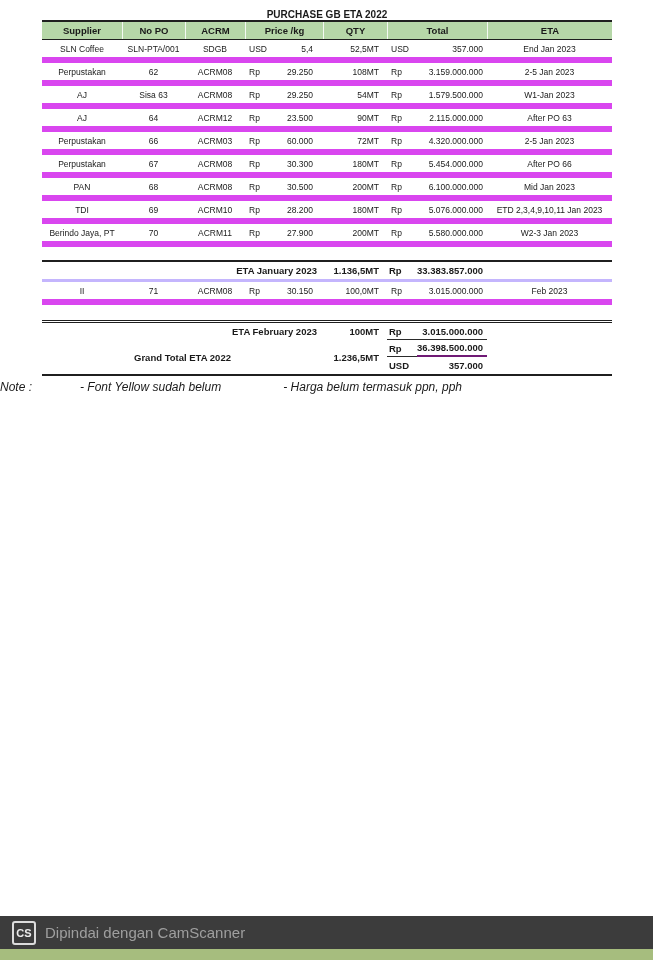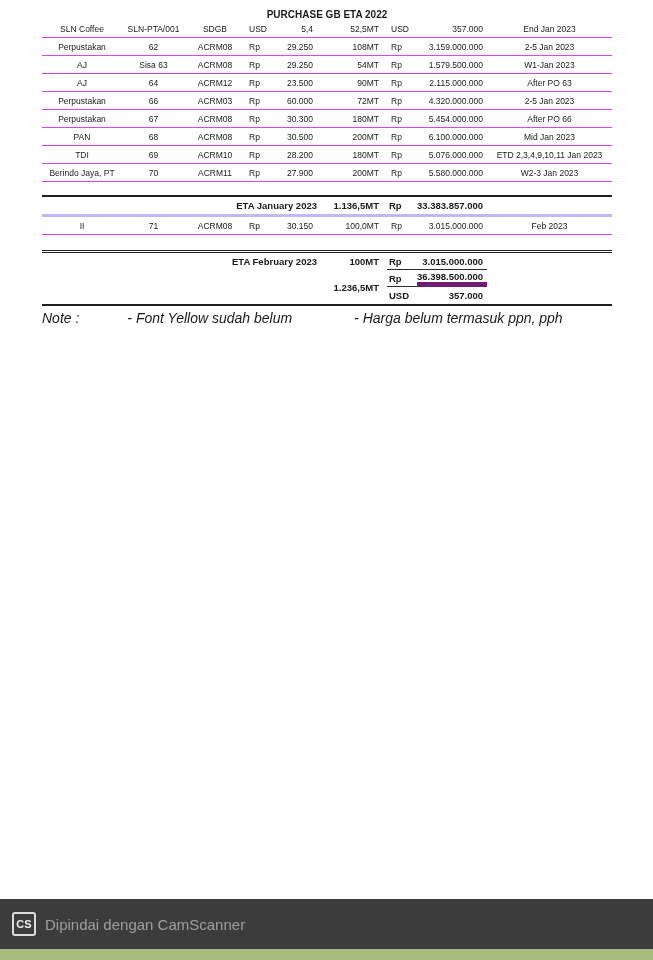--- a/index.html
+++ b/index.html
@@ -15,21 +15,21 @@
 
   .tbl{margin-left:42px;width:570px;font-size:8.5px;}
   .grid{display:grid;grid-template-columns:80px 63px 60px 28px 50px 64px 30px 70px 125px;align-items:center;}
   .gridsum{display:grid;grid-template-columns:281px 64px 30px 70px 125px;}
 
   .thead{background:var(--header-bg);border-top:2px solid #1f1f1f;border-bottom:1.5px solid #1f1f1f;height:17px;font-weight:bold;font-size:9.5px;align-items:stretch;}
   .th{display:flex;align-items:center;justify-content:center;border-left:1px solid rgba(255,255,255,.85);}
   .th:first-child{border-left:none;}
   .sp2{grid-column:span 2;}
 
-  .tr{height:17px;border-bottom:1px solid #d946ef;}
+  .tr{height:17px;border-bottom:6px solid #d946ef;}
   .td{padding:0 2px;white-space:nowrap;overflow:hidden;}
   .cc{text-align:center;}
   .cur{padding-left:4px;text-align:left;}
   .pr{text-align:right;padding-right:10px;}
   .qr{text-align:right;padding-right:8px;}
   .tv{text-align:right;padding-right:4px;}
 
   .gap1{height:13px;}
   .gap2{height:15px;}
 
@@ -40,43 +40,52 @@
   .slabel{justify-content:flex-end;padding-right:6px;}
   .sqty{justify-content:flex-end;padding-right:8px;}
   .scur{padding-left:2px;}
   .sval{justify-content:flex-end;padding-right:4px;}
   .ub{border-bottom:1px solid #2a2a2a;}
 
   .gt{display:grid;grid-template-columns:281px 64px 30px 70px 125px;grid-template-rows:17px 17px;border-bottom:2px solid #1f1f1f;font-weight:bold;font-size:9.5px;}
   .gt-label{grid-column:1;grid-row:1/3;display:flex;align-items:center;justify-content:center;}
   .gt-qty{grid-column:2;grid-row:1/3;display:flex;align-items:center;justify-content:flex-end;padding-right:8px;}
   .gt-cur1{grid-column:3;grid-row:1;display:flex;align-items:center;padding-left:2px;border-bottom:1px solid #2a2a2a;}
-  .gt-val1{grid-column:4;grid-row:1;display:flex;align-items:center;justify-content:flex-end;padding-right:4px;border-bottom:5px solid #701a75;}
+  .gt-val1{grid-column:4;grid-row:1;display:flex;align-items:center;justify-content:flex-end;padding-right:4px;border-bottom:2px solid #701a75;}
   .gt-eta{grid-column:5;grid-row:1/3;}
   .gt-cur2{grid-column:3;grid-row:2;display:flex;align-items:center;padding-left:2px;}
   .gt-val2{grid-column:4;grid-row:2;display:flex;align-items:center;justify-content:flex-end;padding-right:4px;}
 
-  .note{margin-left:42px;margin-top:4px;font-style:italic;font-size:14px;display:flex;align-items:baseline;}
+  .note{margin-top:4px;font-style:italic;font-size:12px;display:flex;align-items:baseline;}
   .note .n1{margin-left:48px;}
   .note .n2{margin-left:62px;}
 
-  .footer-bar{position:absolute;left:0;right:0;bottom:11px;height:50px;background:var(--footer-bar);display:flex;align-items:center;padding-left:12px;box-sizing:border-box;}
+  .footer-bar{position:absolute;left:0;right:0;bottom:11px;height:33px;background:var(--footer-bar);display:flex;align-items:center;padding-left:12px;box-sizing:border-box;}
   .cs-logo{width:20px;height:20px;border:2px solid #dcdcdc;border-radius:3px;color:#ececec;font-weight:bold;font-size:11px;display:flex;align-items:center;justify-content:center;flex:0 0 auto;}
   .footer-text{color:#9f9f9f;font-size:15px;margin-left:9px;}
   .bottom-strip{position:absolute;left:0;right:0;bottom:0;height:11px;background:var(--bottom-strip);}
 </style>
 </head>
 <body style="--header-bg: #b6d7a8; --footer-bar: #3c3c3c; --bottom-strip: #a6bd7e;">
 
 <div class="doc">
 
   <div class="title t1">PURCHASE GB ETA 2022</div>
 
   <div class="tbl">
 
+    <div class="grid thead">
+      <div class="th">Supplier</div>
+      <div class="th">No PO</div>
+      <div class="th">ACRM</div>
+      <div class="th sp2">Price /kg</div>
+      <div class="th">QTY</div>
+      <div class="th sp2">Total</div>
+      <div class="th">ETA</div>
+    </div>
 
     <div>
   <div class="grid tr">
     <div class="td cc">SLN Coffee</div>
     <div class="td cc">SLN-PTA/001</div>
     <div class="td cc">SDGB</div>
     <div class="td cur">USD</div>
     <div class="td pr">5,4</div>
     <div class="td qr">52,5MT</div>
     <div class="td cur">USD</div>
@@ -209,20 +218,21 @@
 
     <div class="gridsum sumrow feb">
       <div class="scell slabel">ETA February 2023</div>
       <div class="scell sqty">100MT</div>
       <div class="scell scur ub">Rp</div>
       <div class="scell sval ub">3.015.000.000</div>
       <div class="scell"></div>
     </div>
 
     <div class="gt">
+      <div class="gt-label">Grand Total ETA 2022</div>
       <div class="gt-qty">1.236,5MT</div>
       <div class="gt-cur1">Rp</div>
       <div class="gt-val1">36.398.500.000</div>
       <div class="gt-eta"></div>
       <div class="gt-cur2">USD</div>
       <div class="gt-val2">357.000</div>
     </div>
 
   </div>
 

